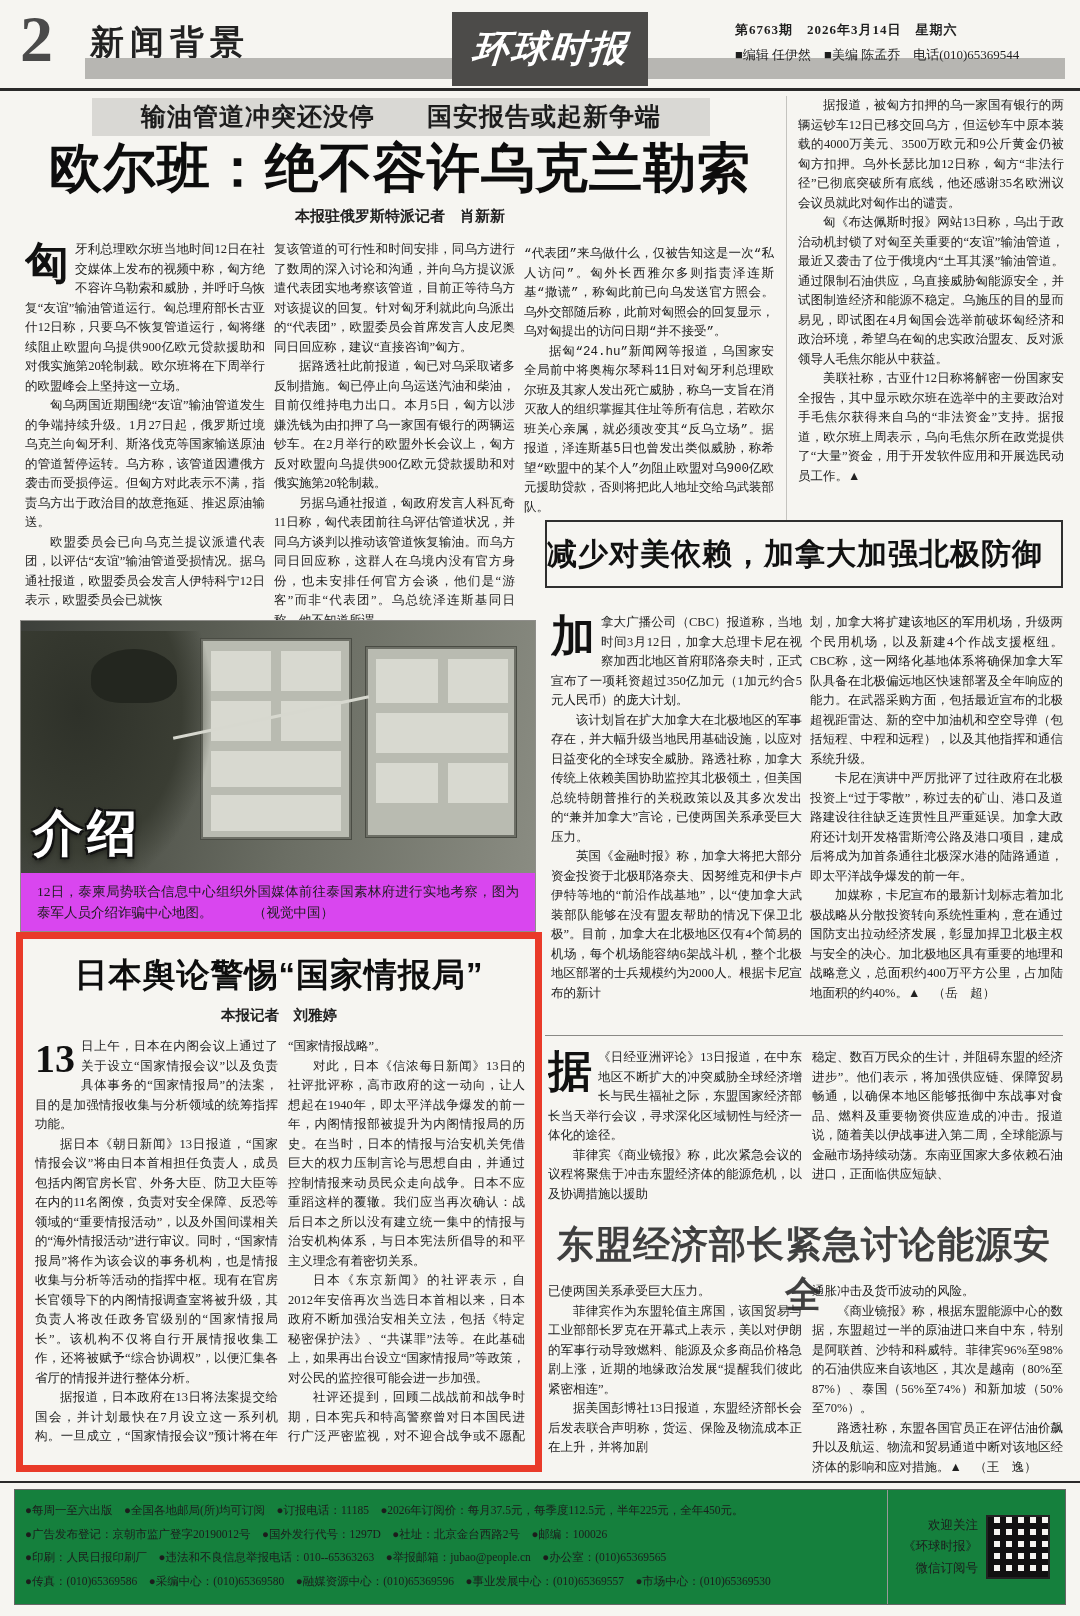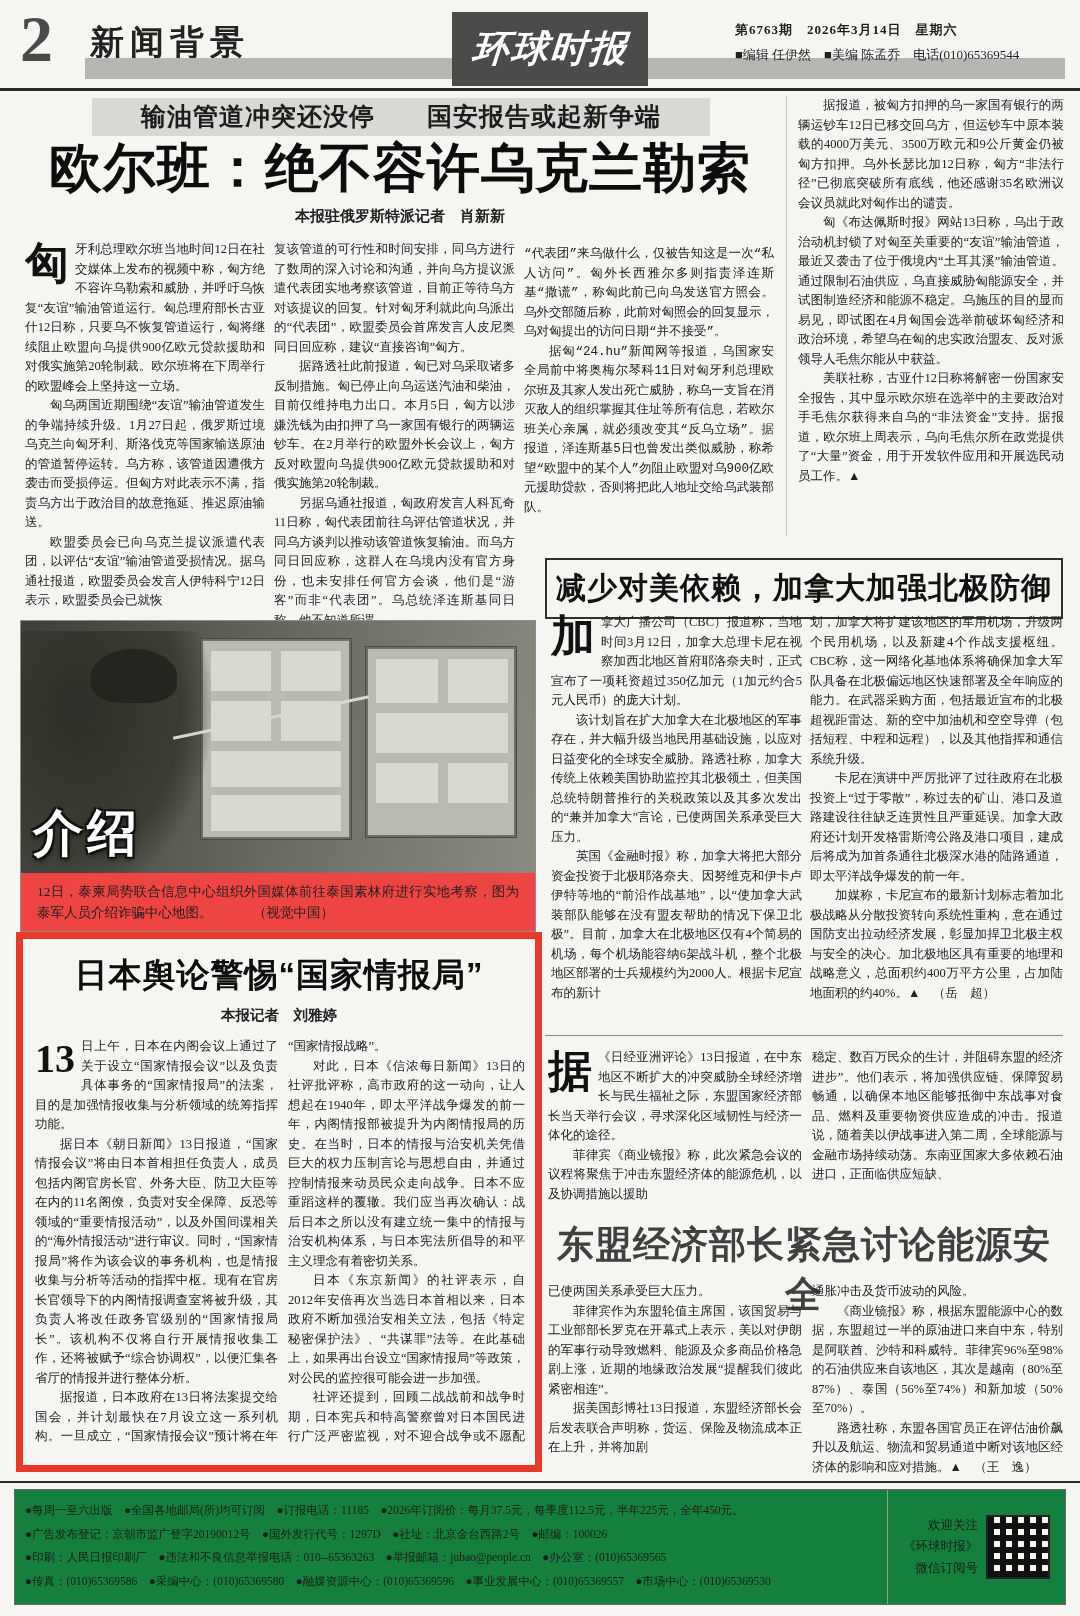--- a/index.html
+++ b/index.html
@@ -33,27 +33,27 @@
 
   
   .kicker { left:92px; top:98px; width:618px; height:38px; background:#d9d8d4;
             font-size:25px; font-weight:bold; text-align:center; line-height:38px; letter-spacing:1px; color:#1c1c1c; }
   .main-headline { left:18px; top:138px; width:764px; font-size:53px; font-weight:900;
                    text-align:center; letter-spacing:1px; line-height:1.15; color:#0d0d0d;
                    font-family:"Liberation Sans","DejaVu Sans",sans-serif; }
   .main-byline { left:20px; top:207px; width:760px; text-align:center; font-size:15px; font-weight:bold; color:#222; }
 
   
-  .canada-titlebox { left:545px; top:558px; width:518px; height:61px; border:2px solid #2f2f2f;
-                     display:flex; align-items:center; justify-content:center; background:#f6f5f1; }
+  .canada-titlebox { left:545px; top:520px; width:518px; height:68px; border:2px solid #2f2f2f;
+                     display:flex; align-items:center; background:#f6f5f1; }
   .canada-title { font-size:30px; font-weight:900; letter-spacing:1px; color:#111;
                   font-family:"Liberation Sans","DejaVu Sans",sans-serif; }
 
   
-  .photo-frame { left:20px; top:620px; width:516px; height:312px; border:1px solid #8f8e8a; background:#ef4444; }
+  .photo-frame { left:20px; top:620px; width:516px; height:312px; border:1px solid #8f8e8a; background:#d946ef; }
   .photo { position:relative; width:100%; height:252px; overflow:hidden;
            background:linear-gradient(100deg,#3c3f3a 0%,#55584f 30%,#6b6e64 55%,#8a8c82 100%); }
   .board { position:absolute; background:#b9bbb1; border:2px solid #6d6f66; box-shadow:0 0 0 1px #4a4c44; }
   .board .cell { position:absolute; background:#d8d9d0; }
   .soldier { position:absolute; left:-30px; top:10px; width:220px; height:260px;
              background:radial-gradient(ellipse at 40% 30%, #2e3129 0%, #3a3d33 55%, transparent 72%); }
   .helmet { position:absolute; left:70px; top:28px; width:86px; height:54px; border-radius:50% 50% 35% 35%;
             background:#23261f; }
   .pointer-stick { position:absolute; left:150px; top:95px; width:200px; height:3px; background:#d7d8cf;
                    transform:rotate(-12deg); }

